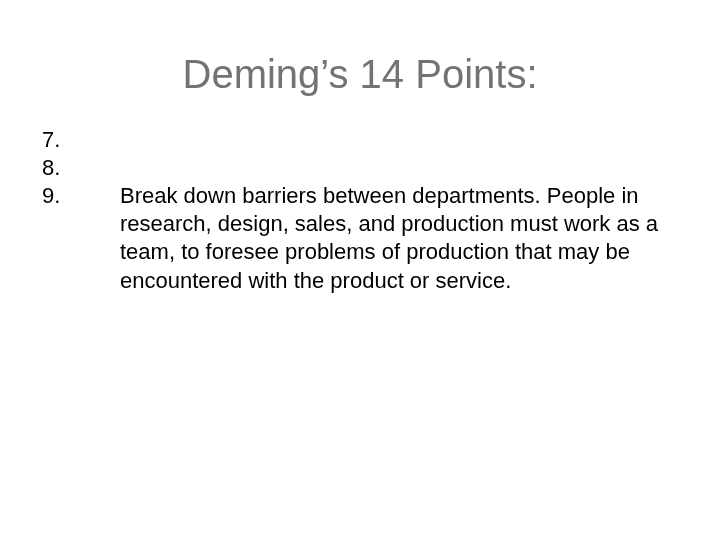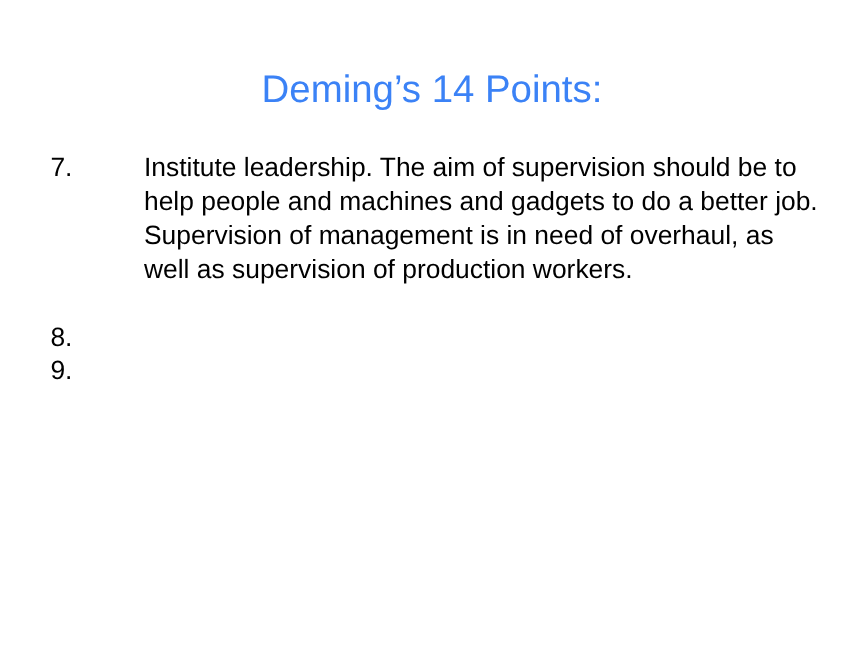--- a/index.html
+++ b/index.html
@@ -20,24 +20,24 @@
     height: 540px;
     background: #ffffff;
     box-sizing: border-box;
   }
   .slide-title {
     position: absolute;
     left: 0;
     top: 54px;
     width: 720px;
     text-align: center;
-    font-size: 32px;
+    font-size: 40px;
     line-height: 40px;
     font-weight: 400;
-    color: #3b82f6;
+    color: #737373;
     letter-spacing: 0px;
     white-space: nowrap;
   }
   .body-list {
     position: absolute;
     left: 0;
     top: 126px;
     width: 720px;
   }
   .list-item {
@@ -72,29 +72,29 @@
 <body>
 
 <div class="slide">
 
   <div class="slide-title">Deming’s 14 Points:</div>
 
   <div class="body-list">
 
     <div class="list-item">
       <span class="item-number">7.</span>
-      <span class="item-text">Institute leadership. The aim of supervision should be to help people and machines and gadgets to do a better job. Supervision of management is in need of overhaul, as well as supervision of production workers.</span>
     </div>
 
     <div class="item-gap"></div>
 
     <div class="list-item">
       <span class="item-number">8.</span>
     </div>
 
     <div class="item-gap"></div>
 
     <div class="list-item">
       <span class="item-number">9.</span>
+      <span class="item-text">Break down barriers between departments. People in research, design, sales, and production must work as a team, to foresee problems of production that may be encountered with the product or service.</span>
     </div>
 
   </div>
 </div>
 
 </body></html>

